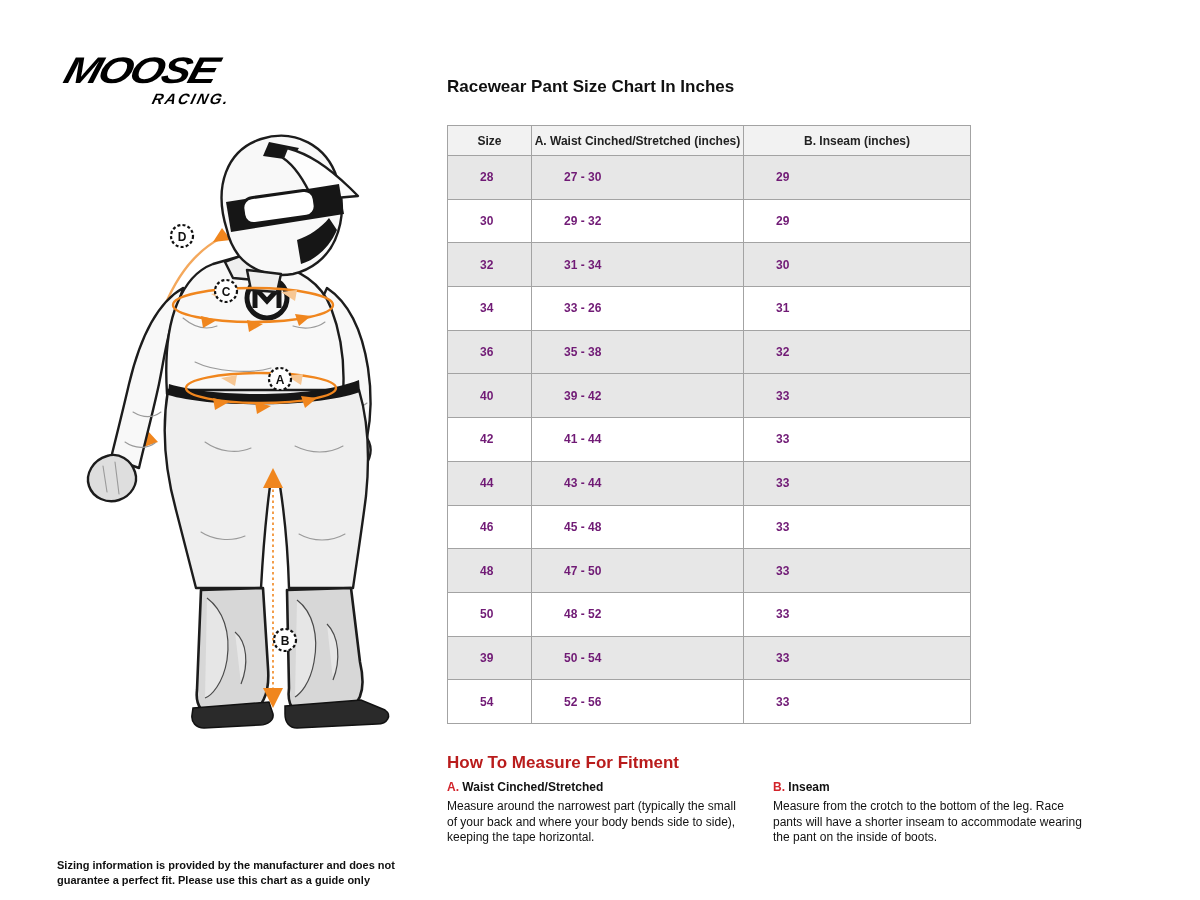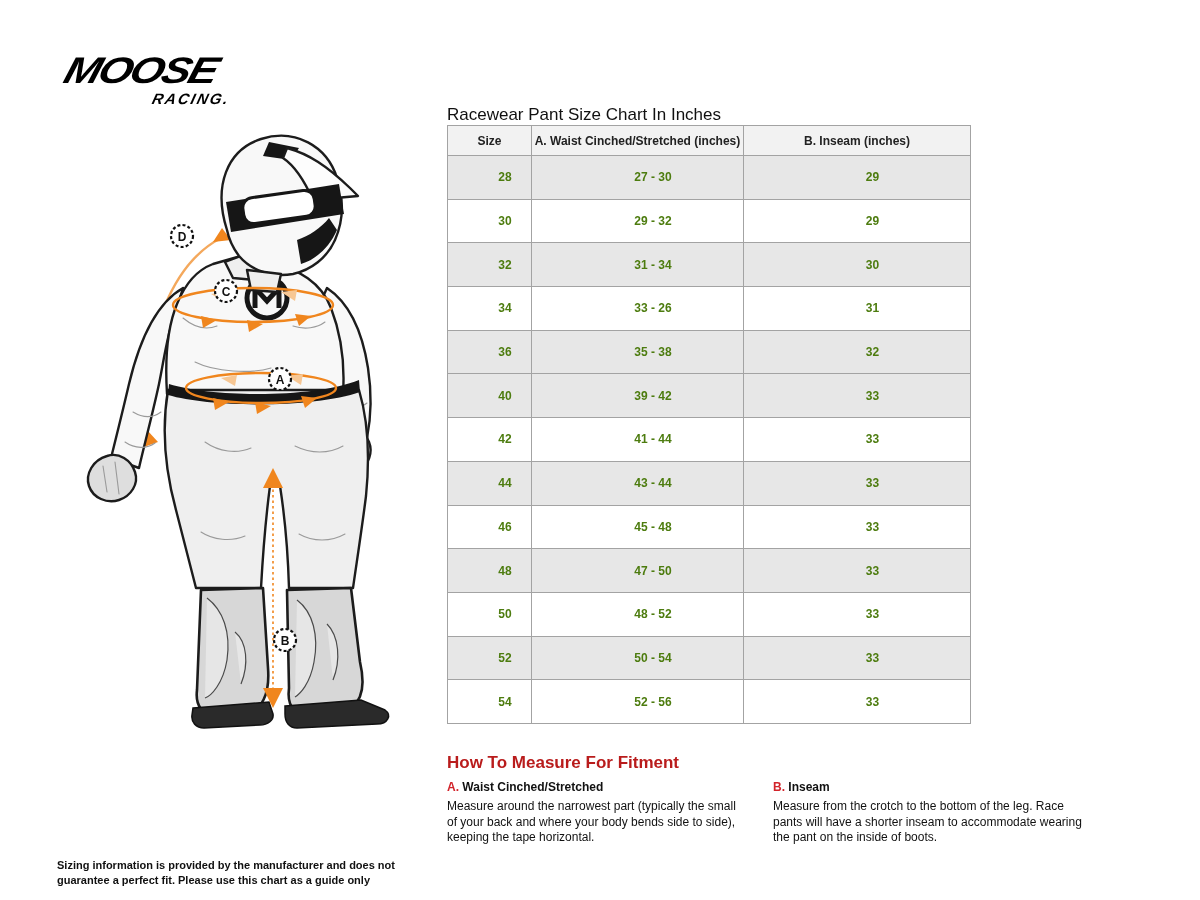--- a/index.html
+++ b/index.html
@@ -15,35 +15,35 @@
     color:#000;line-height:1;white-space:nowrap;
   }
   .logo-sub{
     font-weight:bold;font-style:italic;font-size:15px;letter-spacing:2px;
     transform:skewX(-14deg);color:#000;text-align:right;width:170px;margin-top:1px;
   }
   
   .figure-wrap{position:absolute;left:55px;top:112px;width:370px;height:660px;}
   
   .chart-title{
-    position:absolute;left:447px;top:105px;font-size:17px;font-weight:normal;color:#111;text-align:center;
+    position:absolute;left:447px;top:77px;font-size:17px;font-weight:bold;color:#111;text-align:center;
   }
   table.size-table{
     position:absolute;left:447px;top:125px;width:523px;border-collapse:collapse;
     table-layout:fixed;font-size:12px;
   }
   table.size-table, table.size-table th, table.size-table td{
     border:1px solid #a3a3a3;
   }
   table.size-table{border:1px solid #8d8d8d;}
   table.size-table th{
     height:27px;background:#f2f2f2;font-weight:bold;color:#222;text-align:center;
   }
   table.size-table td{
-    height:40.7px;text-align:center;font-weight:bold;color:#4d7c0f;background:#fff;padding-left:32px;
+    height:40.7px;font-weight:bold;color:#701a75;background:#fff;padding-left:32px;
   }
   table.size-table tr.alt td{background:#e7e7e7;}
   col.c-size{width:84px;} col.c-waist{width:212px;} col.c-inseam{width:227px;}
   
   .howto-title{
     position:absolute;left:447px;top:753px;font-size:17px;font-weight:bold;color:#b91c1c;
   }
   .howto-col{position:absolute;top:780px;font-size:12px;line-height:1.28;color:#111;}
   .howto-col.a{left:447px;width:300px;}
   .howto-col.b{left:773px;width:312px;}
@@ -242,21 +242,21 @@
         <td>48</td>
         <td>47 - 50</td>
         <td>33</td>
       </tr>
       <tr>
         <td>50</td>
         <td>48 - 52</td>
         <td>33</td>
       </tr>
       <tr class="alt">
-        <td>52</td>
+        <td>39</td>
         <td>50 - 54</td>
         <td>33</td>
       </tr>
       <tr>
         <td>54</td>
         <td>52 - 56</td>
         <td>33</td>
       </tr>
     </tbody>
 </table>

